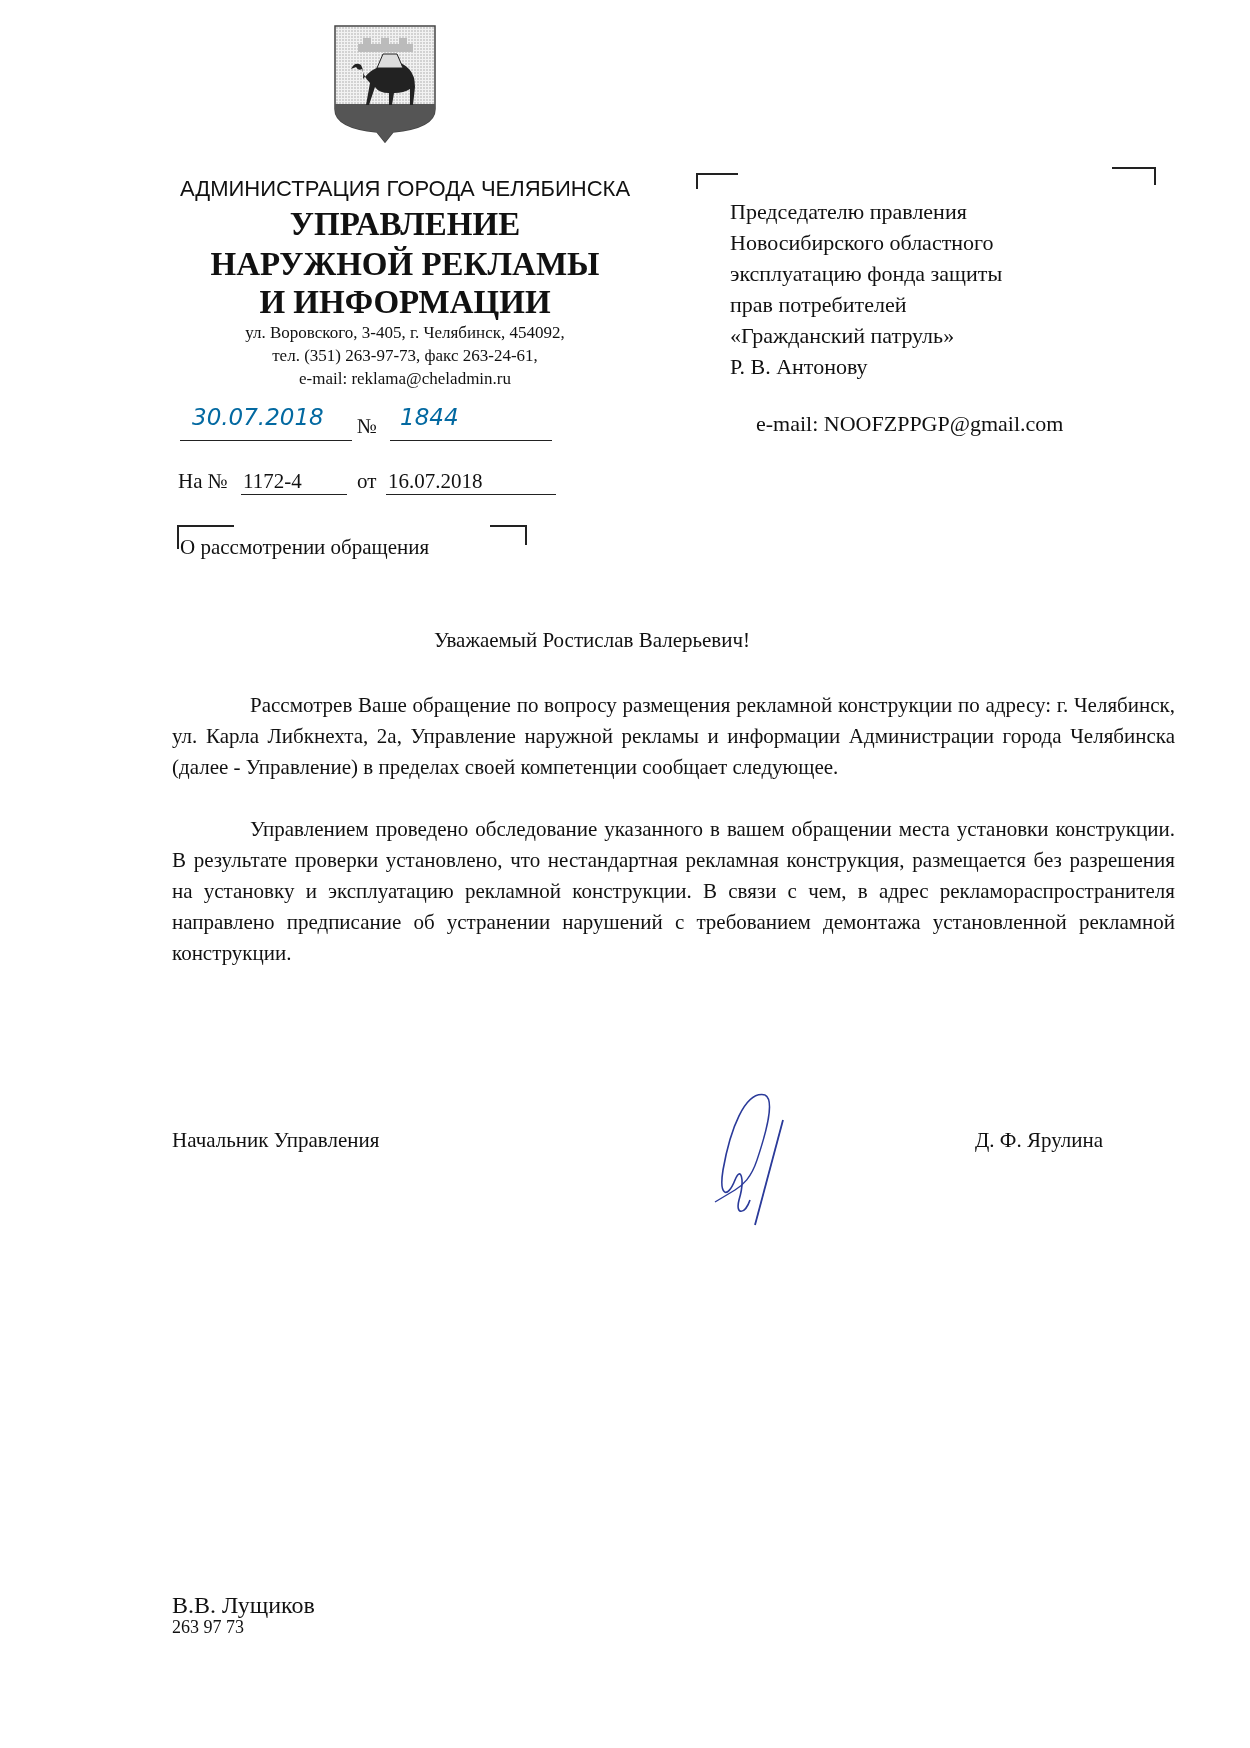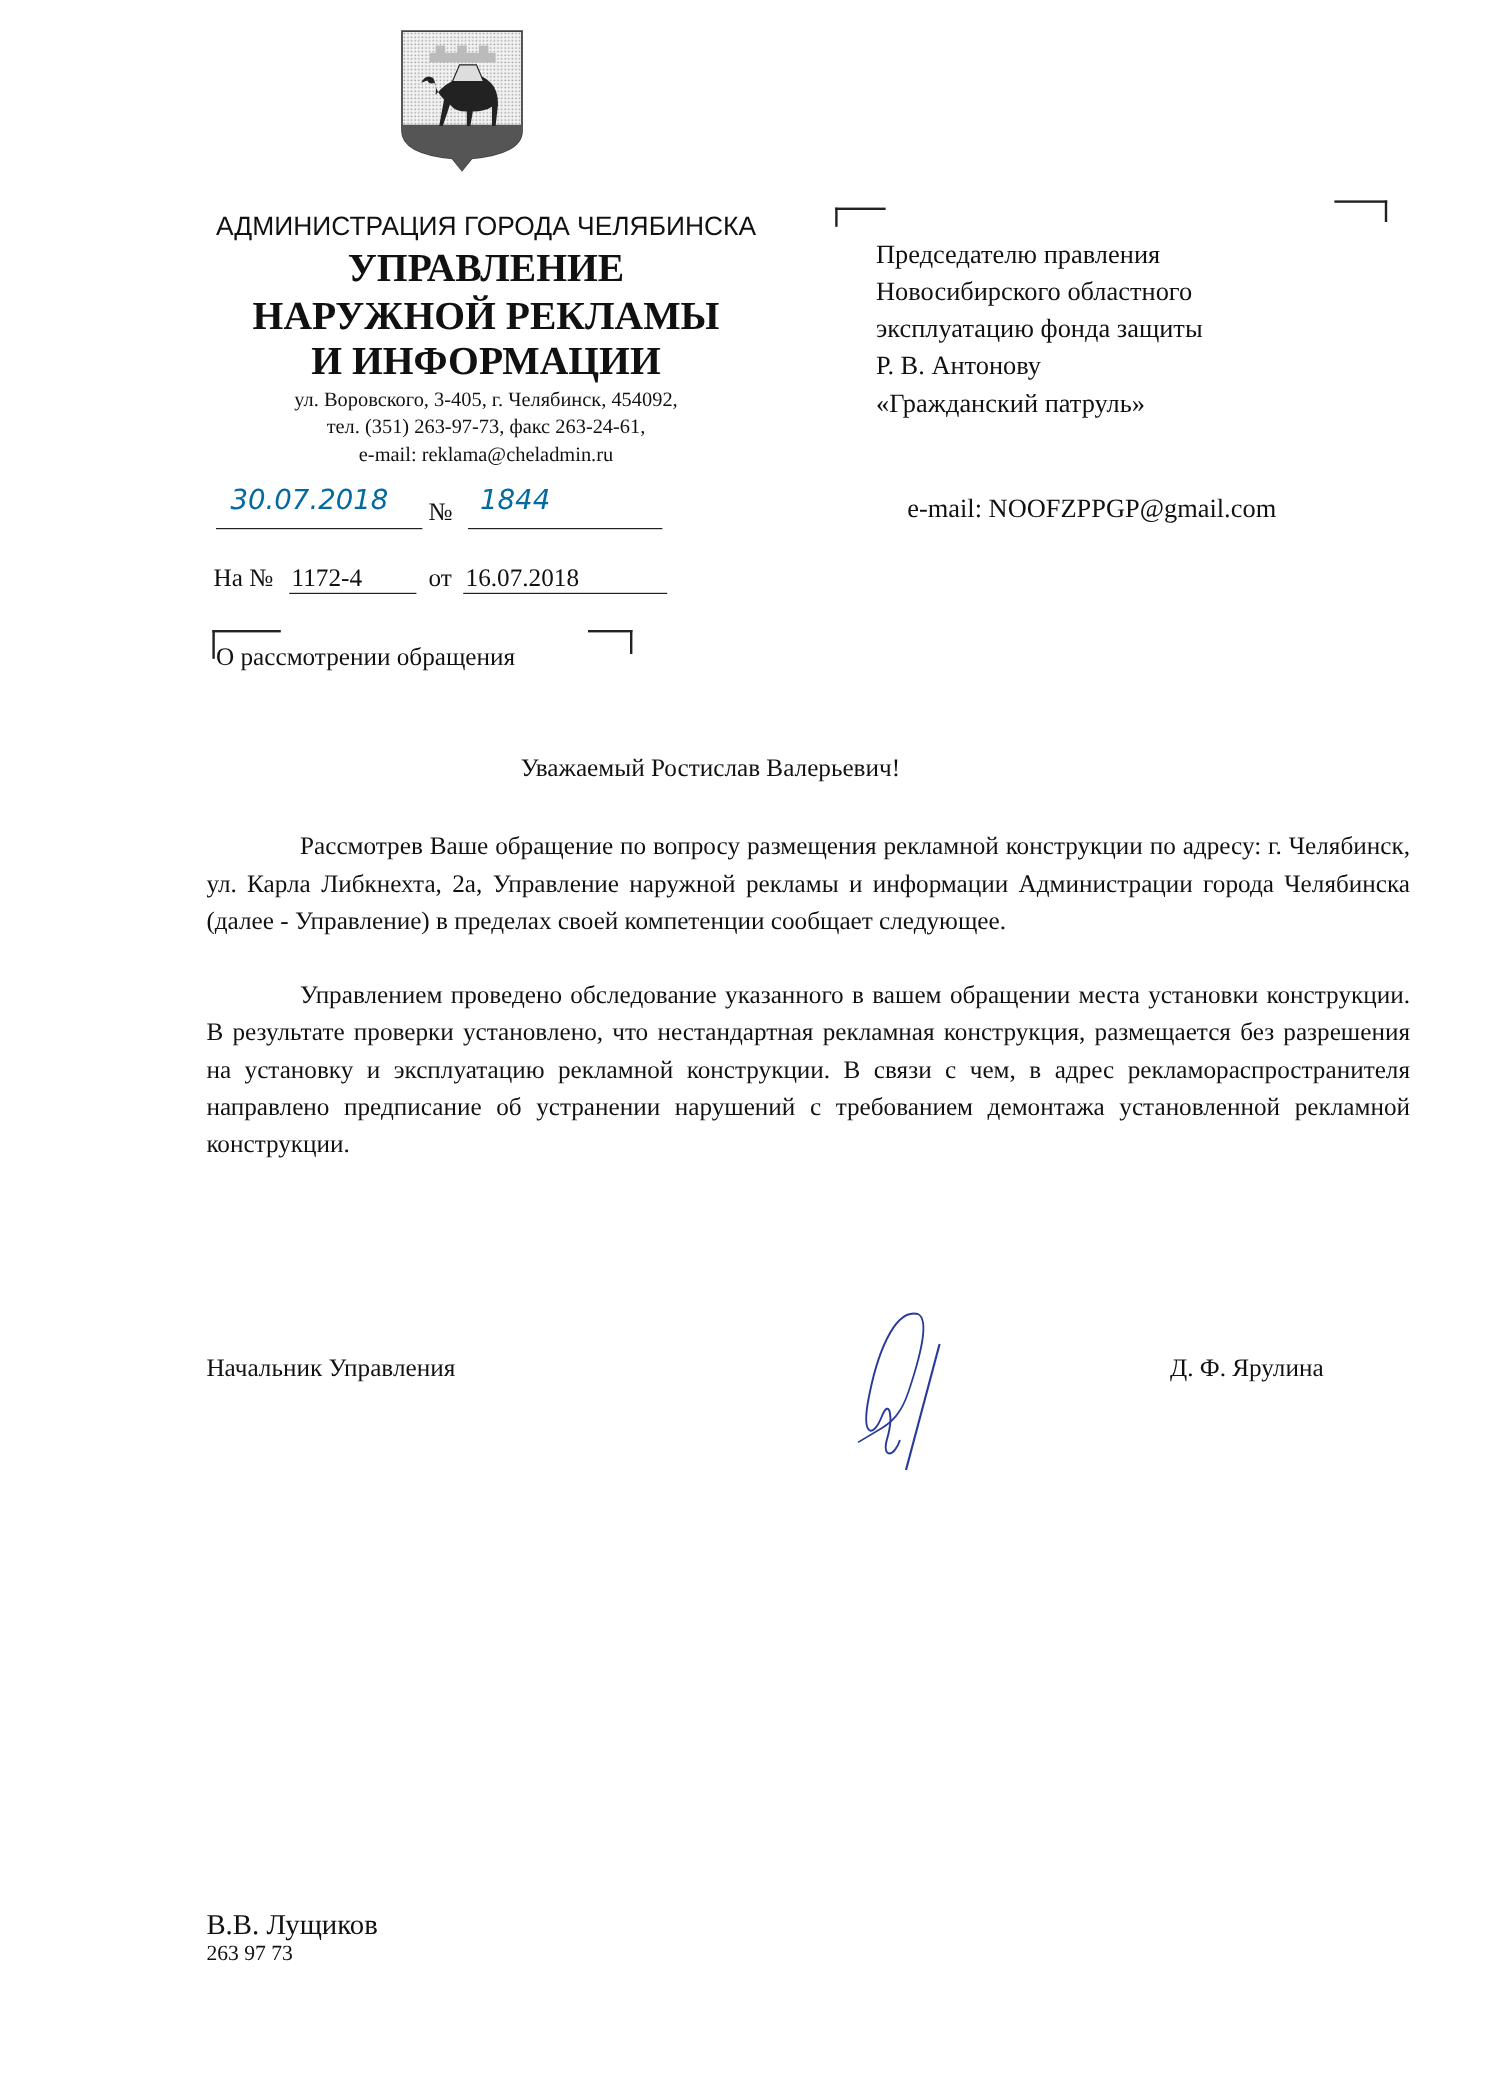--- a/index.html
+++ b/index.html
@@ -75,22 +75,23 @@
 <div class="bracket" style="left:177px; top:525px; width:55px; height:22px; border-left-width:2px; border-top-width:2px;"></div>
 <div class="bracket" style="left:490px; top:525px; width:35px; height:18px; border-right-width:2px; border-top-width:2px;"></div>
 <div class="abs txt20" style="left:180px; top:535px;">О рассмотрении обращения</div>
 
 <div class="bracket" style="left:696px; top:173px; width:40px; height:14px; border-left-width:2px; border-top-width:2px;"></div>
 <div class="bracket" style="left:1112px; top:167px; width:42px; height:16px; border-right-width:2px; border-top-width:2px;"></div>
 <div class="abs recip">
   <div>Председателю правления</div>
   <div>Новосибирского областного</div>
   <div>эксплуатацию фонда защиты</div>
+  <div>прав потребителей</div>
+  <div>«Гражданский патруль»</div>
   <div>Р. В. Антонову</div>
-  <div>«Гражданский патруль»</div>
 </div>
 <div class="abs email-r">e-mail: NOOFZPPGP@gmail.com</div>
 
 <div class="abs salut">Уважаемый Ростислав Валерьевич!</div>
 
 <div class="abs body-p p1">Рассмотрев Ваше обращение по вопросу размещения рекламной конструкции по адресу: г. Челябинск, ул. Карла Либкнехта, 2а, Управление наружной рекламы и информации Администрации города Челябинска (далее - Управление) в пределах своей компетенции сообщает следующее.</div>
 <div class="abs body-p p2">Управлением проведено обследование указанного в вашем обращении места установки конструкции. В результате проверки установлено, что нестандартная рекламная конструкция, размещается без разрешения на установку и эксплуатацию рекламной конструкции. В связи с чем, в адрес рекламораспространителя направлено предписание об устранении нарушений с требованием демонтажа установленной рекламной конструкции.</div>
 
 <div class="abs sign-role">Начальник Управления</div>
 <div class="abs sig">

